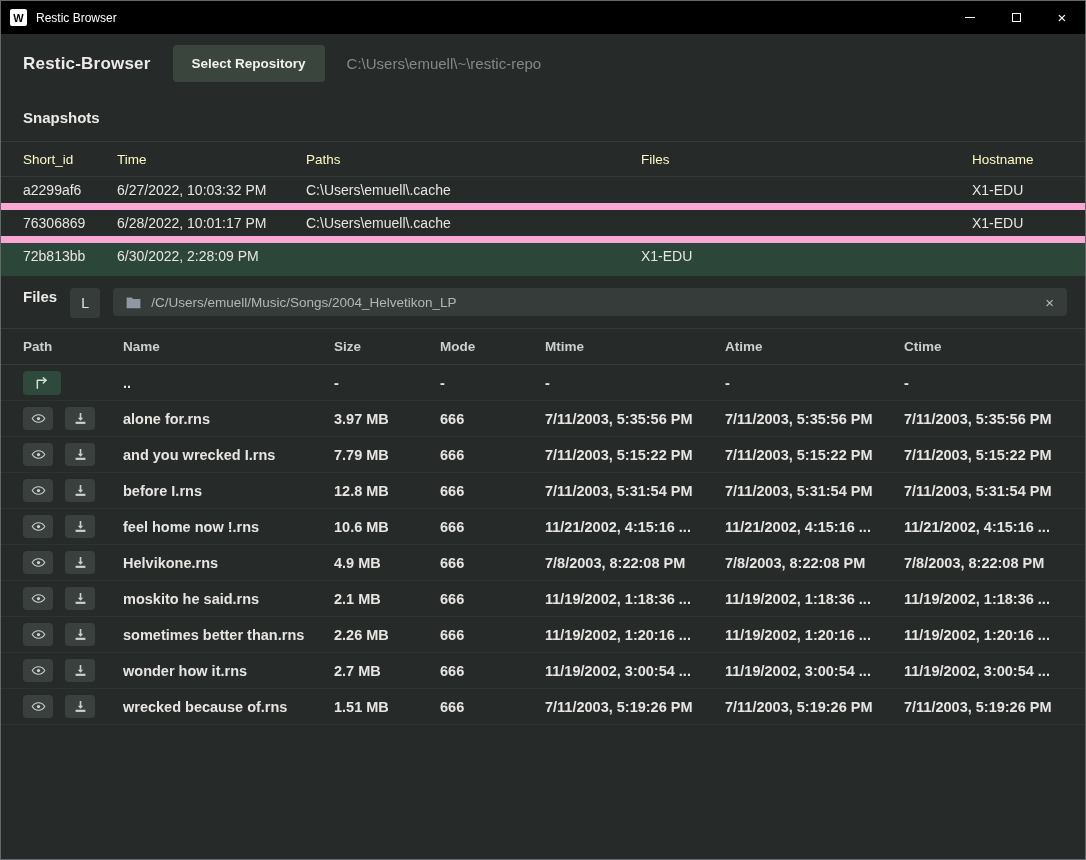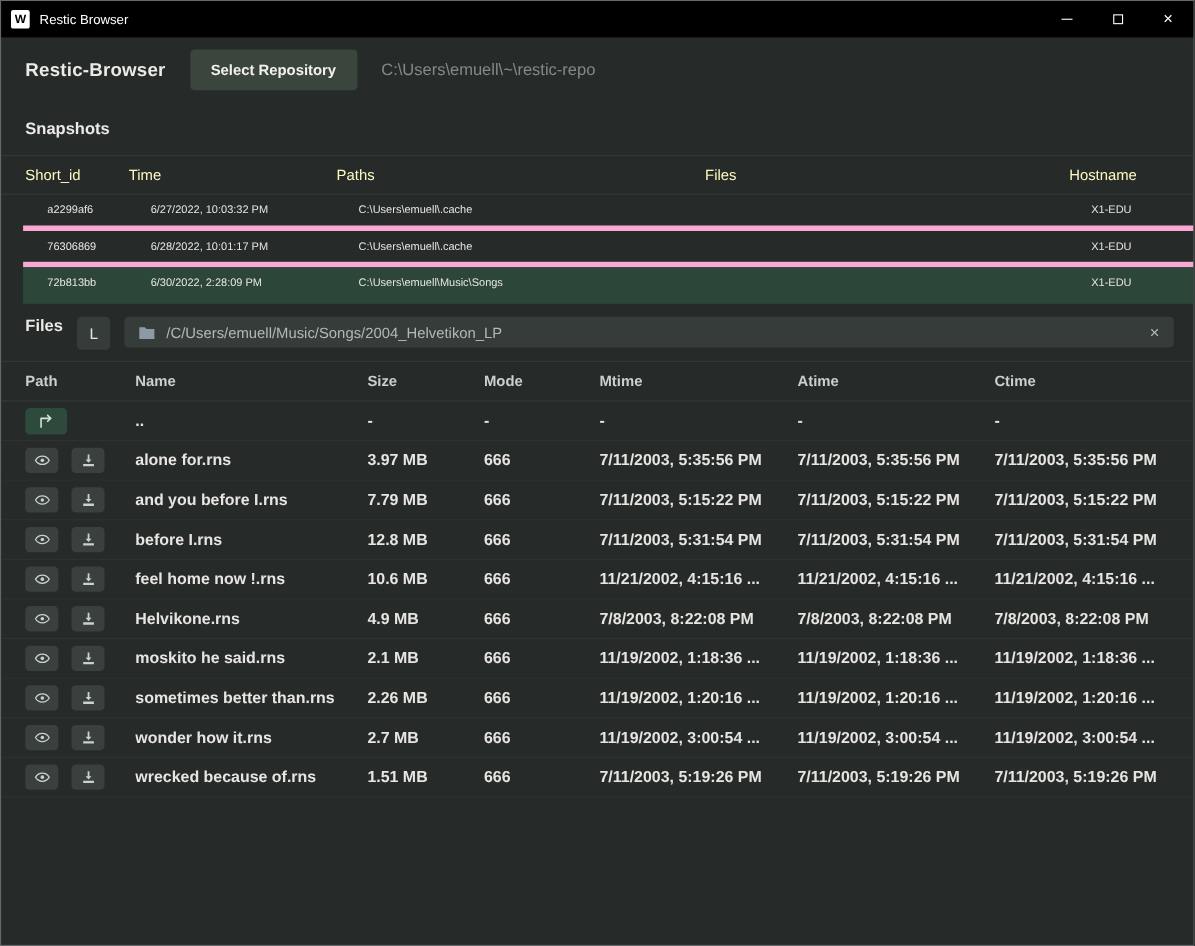--- a/index.html
+++ b/index.html
@@ -32,21 +32,21 @@
   .app-header { display:flex; align-items:center; gap:22px; padding:11px 22px; }
   .app-header h1 { font-size:17px; color:#eceae7; font-weight:700; letter-spacing:.2px; }
   .repo-btn { background:#3a453e; color:#f2f1ee; border:none; border-radius:4px; font-size:13.5px; font-weight:700; padding:11px 19px; font-family:inherit; cursor:pointer; }
   .repo-path { color:#83898b; font-size:15px; }
 
   
   .snapshots-heading-wrap { padding:16px 22px 15px; }
   .section-heading { font-size:15px; font-weight:700; color:#eceae7; }
   .snap-grid { display:grid; grid-template-columns:94px 189px 335px 331px 1fr; padding:0 22px; align-items:center; }
   .snap-head { height:36px; color:#fef9c3; font-size:13.5px; border-top:1px solid #343b38; border-bottom:1px solid #343b38; }
-  .snap-row { height:33px; font-size:10px; color:#e7e5e2; border-bottom:5px solid #f9a8d4; cursor:pointer;margin-left:20px; }
+  .snap-row { height:33px; font-size:14px; color:#e7e5e2; border-bottom:7px solid #f9a8d4; cursor:pointer; }
   .snap-row.selected { background:#2c4739; border-bottom-color:#2c4739; }
 
   
   .files-bar { display:flex; align-items:flex-start; gap:13px; padding:10px 18px 10px 22px; margin-top:2px; }
   .list-btn { width:30px; height:30px; background:#363c39; border:none; border-radius:4px; color:#e3e6e2; font-size:14px; font-family:inherit; cursor:pointer; flex:0 0 30px; }
   .path-bar { flex:1; height:28px; background:#363c39; border-radius:4px; display:flex; align-items:center; gap:10px; padding:0 13px; cursor:text; }
   .folder-ic { display:flex; flex:0 0 auto; }
   .path-text { color:#b2b8b3; font-size:13.5px; flex:1; white-space:nowrap; overflow:hidden; }
   .clear-btn { background:none; border:none; color:#b9bdb9; font-size:15px; cursor:pointer; padding:0; line-height:1; }
 
@@ -112,21 +112,20 @@
     <span class="cell">76306869</span>
     <span class="cell">6/28/2022, 10:01:17 PM</span>
     <span class="cell">C:\Users\emuell\.cache</span>
     <span class="cell"></span>
     <span class="cell">X1-EDU</span>
   </div>
 
   <div class="snap-grid snap-row selected">
     <span class="cell">72b813bb</span>
     <span class="cell">6/30/2022, 2:28:09 PM</span>
-    <span class="cell">C:\Users\emuell\Music\Songs</span>
     <span class="cell"></span>
     <span class="cell">X1-EDU</span>
   </div>
 </div>
   </section>
 
   <section class="files-bar">
     <h2 class="section-heading">Files</h2>
     <button class="list-btn">L</button>
     <div class="path-bar">
@@ -210,21 +209,21 @@
       </button>
       <button class="icon-btn">
         <span style="display:flex;">
           <svg width="13" height="13" viewBox="0 0 24 24" fill="#ccd1cd">
                   <path d="M10.5 2h3v8.5H17L12 16l-5-5.5h3.5z"></path>
                   <path d="M3 18h18v4H3z"></path>
                 </svg>
         </span>
       </button>
     </span>
-    <span class="cell">and you before I.rns</span>
+    <span class="cell">and you wrecked I.rns</span>
     <span class="cell">7.79 MB</span>
     <span class="cell">666</span>
     <span class="cell">7/11/2003, 5:15:22 PM</span>
     <span class="cell">7/11/2003, 5:15:22 PM</span>
     <span class="cell">7/11/2003, 5:15:22 PM</span>
   </div>
 
   <div class="file-grid file-row">
     <span class="cell actions">
       <button class="icon-btn">

